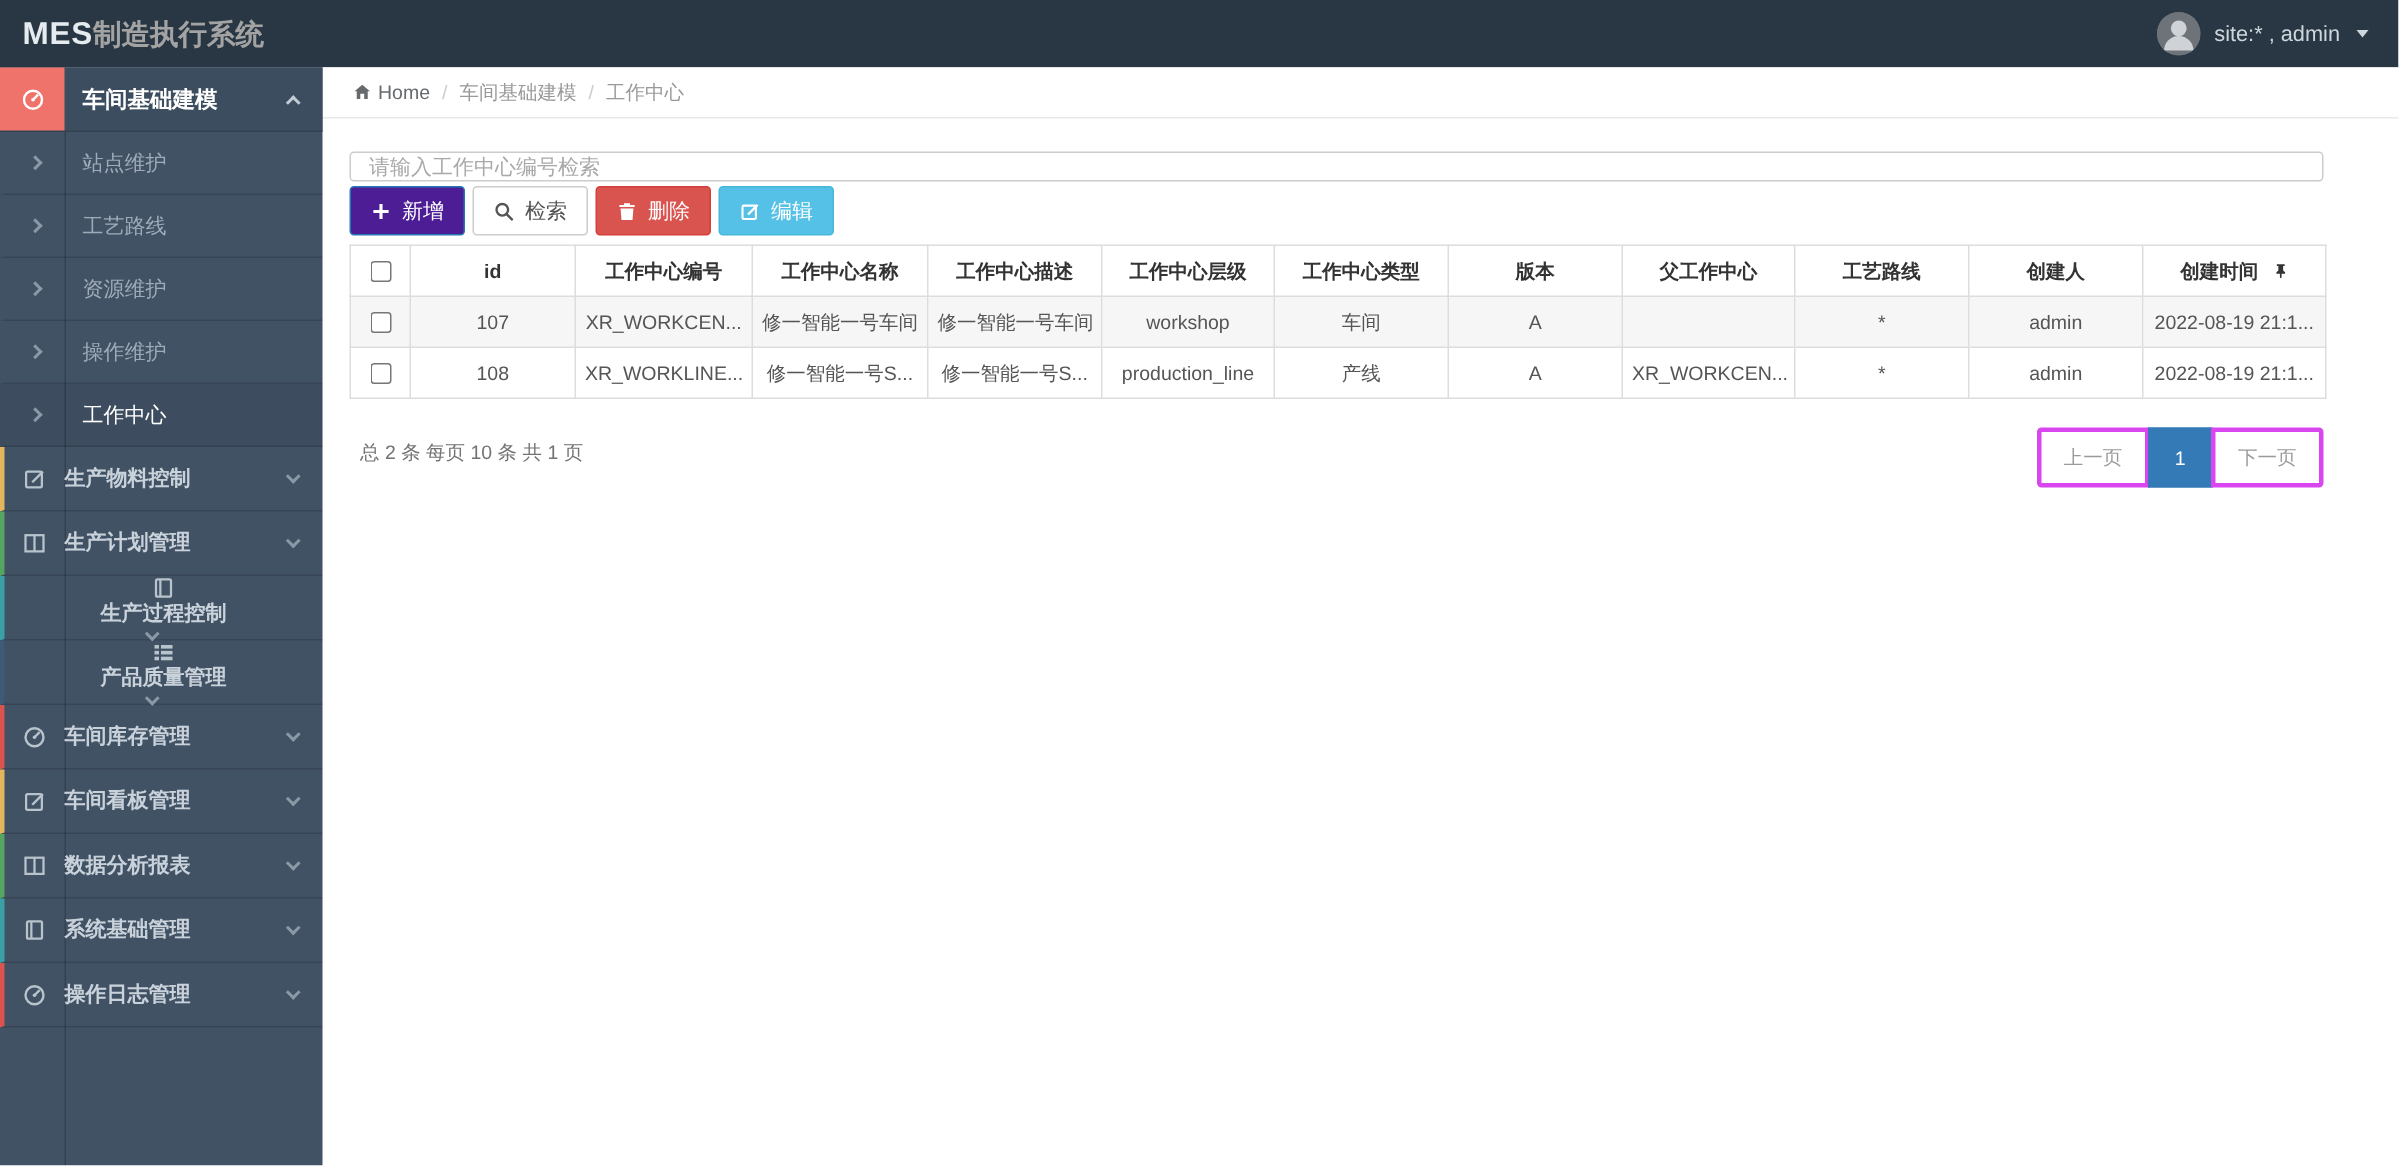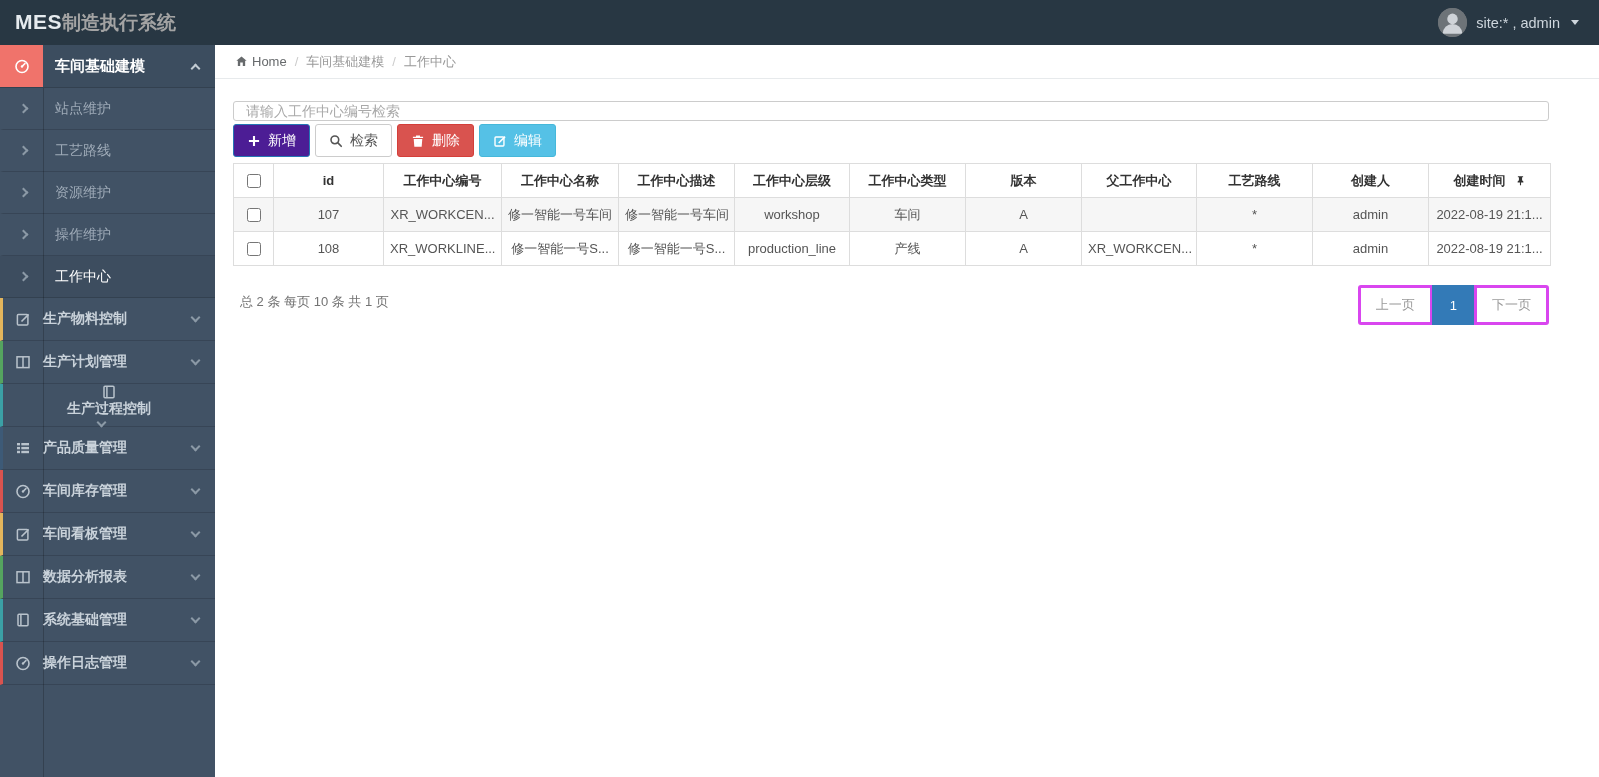--- a/index.html
+++ b/index.html
@@ -212,21 +212,21 @@
         </div>
         <div class="side-item main-item" style="border-left-color: rgb(59, 160, 165); flex-direction: column;">
           <span class="mgutter">
             <svg class="micon">
               <use href="#i-book"></use>
             </svg>
           </span>
           <span class="mlabel">生产过程控制</span>
           <span class="chev down"></span>
         </div>
-        <div class="side-item main-item" style="border-left-color: rgb(61, 90, 119);">
+        <div class="side-item main-item" style="border-left-color: rgb(61, 90, 119); flex-direction: column;">
           <span class="mgutter">
             <svg class="micon">
               <use href="#i-list"></use>
             </svg>
           </span>
           <span class="mlabel">产品质量管理</span>
           <span class="chev down"></span>
         </div>
         <div class="side-item main-item" style="border-left-color: rgb(217, 83, 79);">
           <span class="mgutter">

